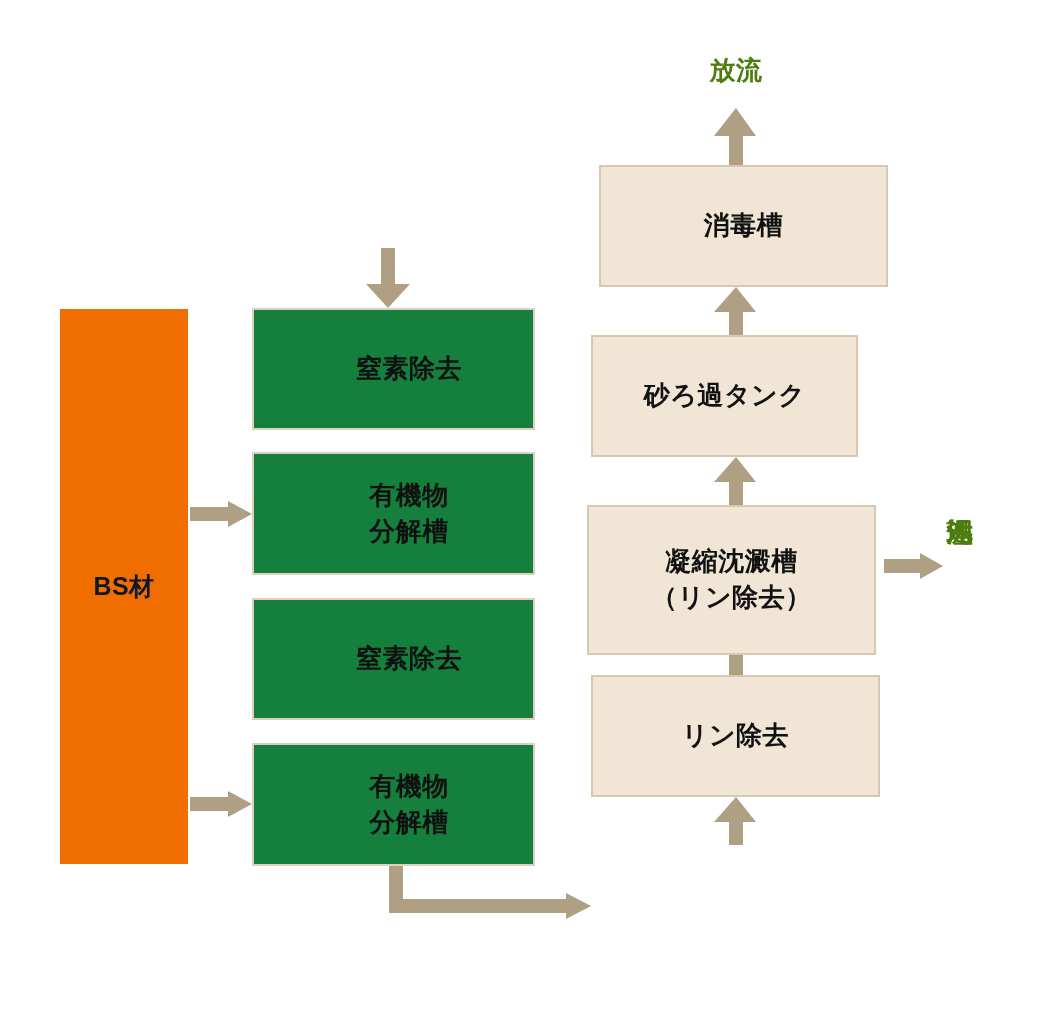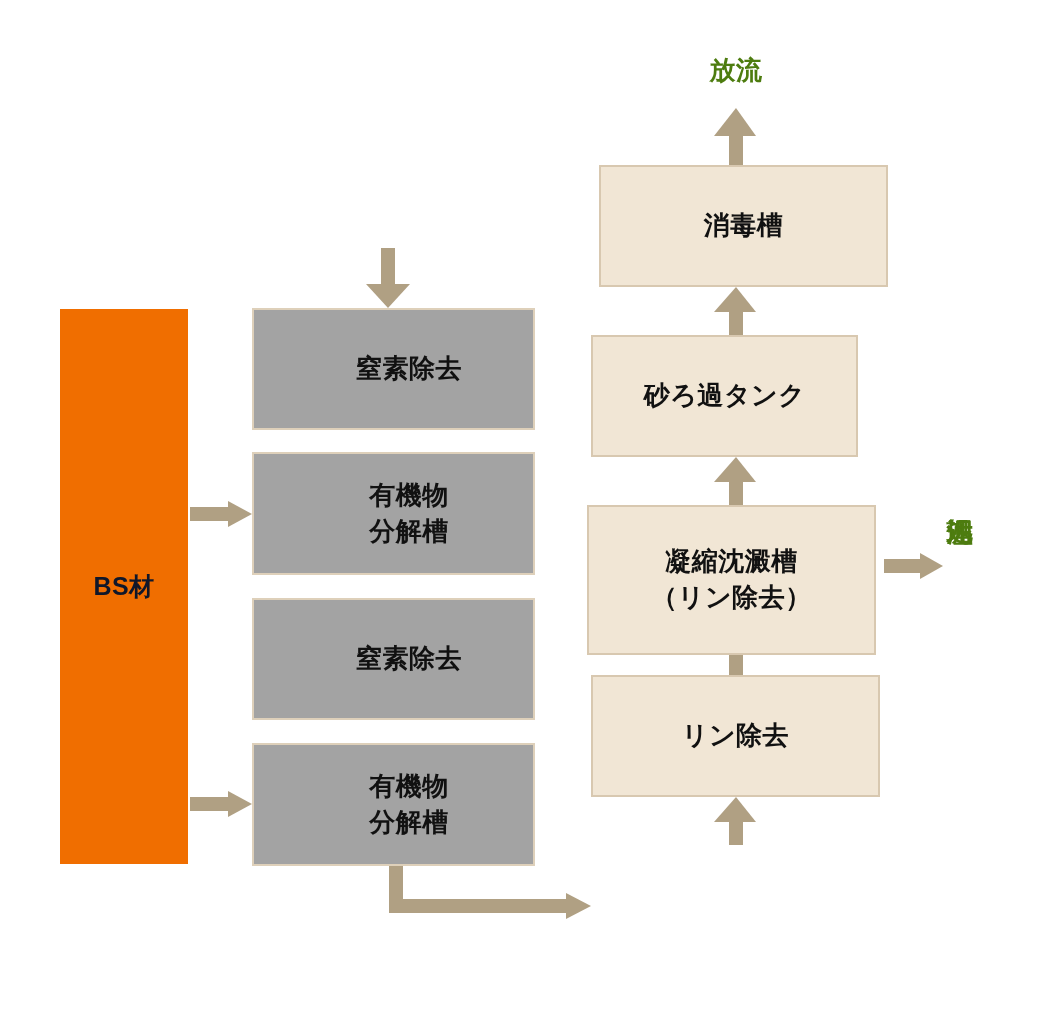--- a/index.html
+++ b/index.html
@@ -19,21 +19,21 @@
     display:flex;align-items:center;justify-content:center;
     text-align:center;
     color:#111111;
     font-weight:bold;
     font-size:26px;
     line-height:1.38;
     letter-spacing:0.02em;
     white-space:pre-line;
   }
   .box.left{
-    background:#a3a3a3;
+    background:#15803d;
     border:2px solid #DED0BA;
     padding-left:31px;
   }
   .box.right{
     background:#F1E6D5;
     border:2px solid #D8C8B0;
   }
 
   
   .orange-bar{

